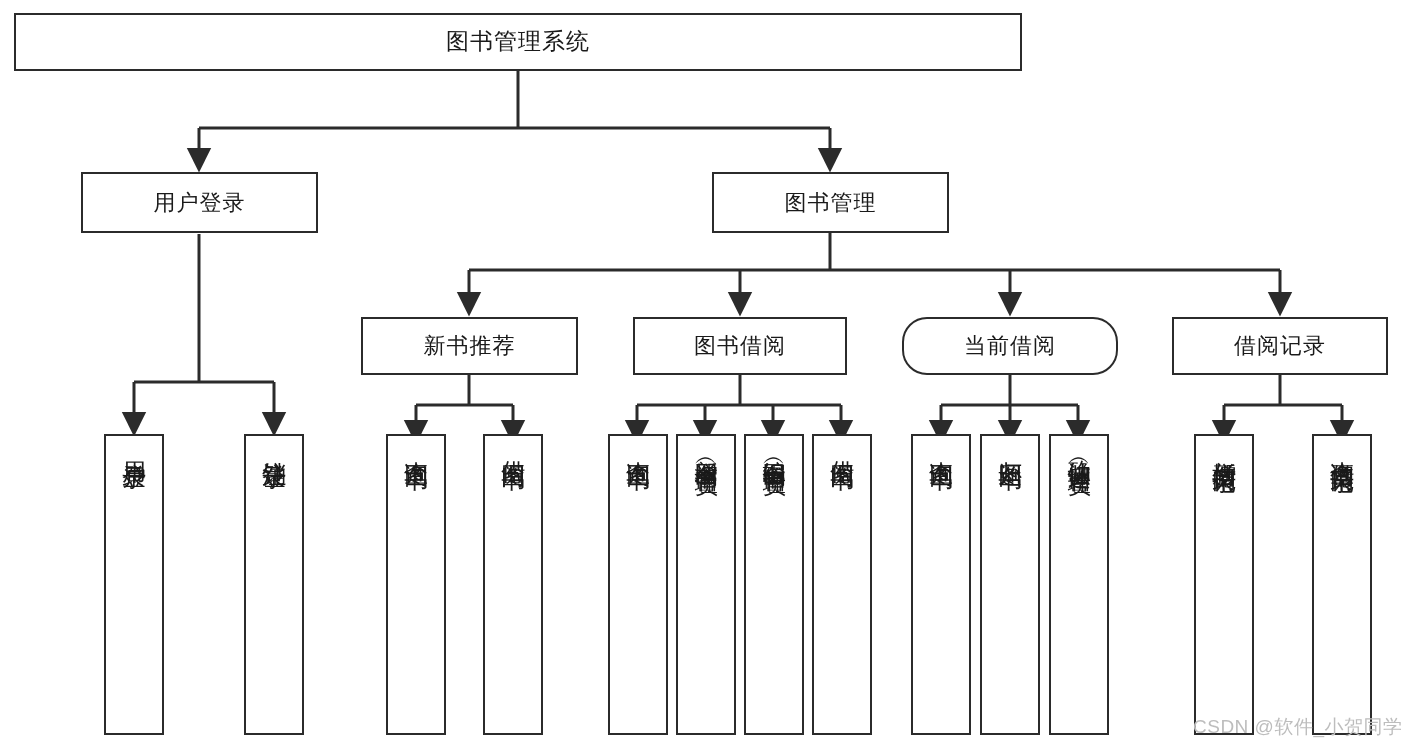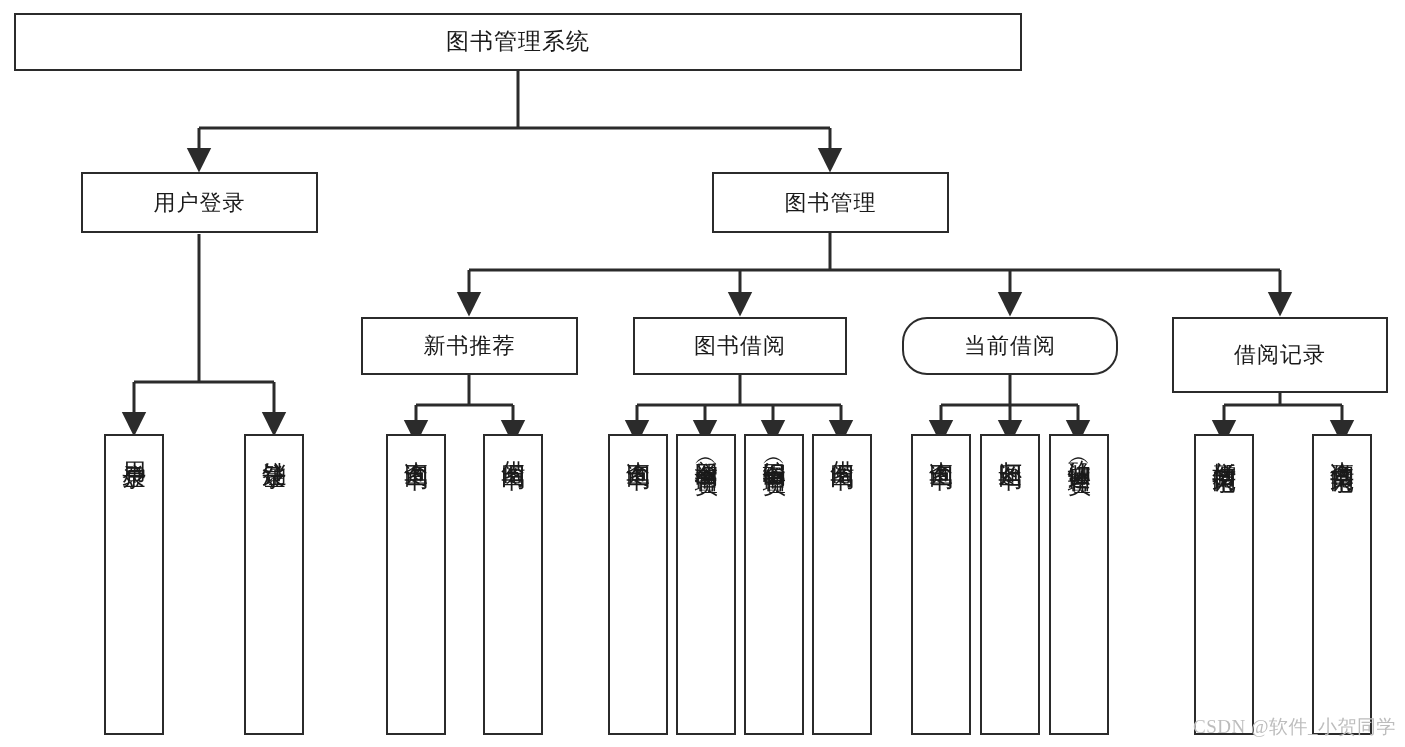--- a/index.html
+++ b/index.html
@@ -62,21 +62,20 @@
   .node.v.tall .label{
     font-size:23px;
   }
   .watermark{
     position:absolute;
     color:#bdbdbd;
     font-size:19px;
     letter-spacing:0.5px;
     white-space:nowrap;
     user-select:none;
-    font-family:Liberation Serif, serif;
   }
 </style>
 </head>
 <body>
 
 <div id="canvas">
 
   <svg class="connectors" viewBox="0 0 1405 747" xmlns="http://www.w3.org/2000/svg">
     <defs>
       <marker id="arrow" viewBox="0 0 12 12" refX="5.5" refY="6" markerWidth="9" markerHeight="9" orient="auto-start-reverse">
@@ -140,21 +139,21 @@
 
   <div class="node h" style="left:712px;top:172px;width:237px;height:61px;">
     <span class="label">图书管理</span>
   </div>
   <div class="node h" style="left:633px;top:317px;width:214px;height:58px;align-items:center;">
     <span class="label">图书借阅</span>
   </div>
   <div class="node h" style="left:902px;top:317px;width:216px;height:58px;border-radius:25px;">
     <span class="label">当前借阅</span>
   </div>
-  <div class="node h" style="left:1172px;top:317px;width:216px;height:76px;">
+  <div class="node h" style="left:1172px;top:317px;width:216px;height:58px;">
     <span class="label">借阅记录</span>
   </div>
 
   <div class="node v" style="left:104px;top:434px;width:60px;height:301px;">
     <span class="label">用户登录</span>
   </div>
   <div class="node v" style="left:244px;top:434px;width:60px;height:301px;">
     <span class="label">注销登录</span>
   </div>
 

